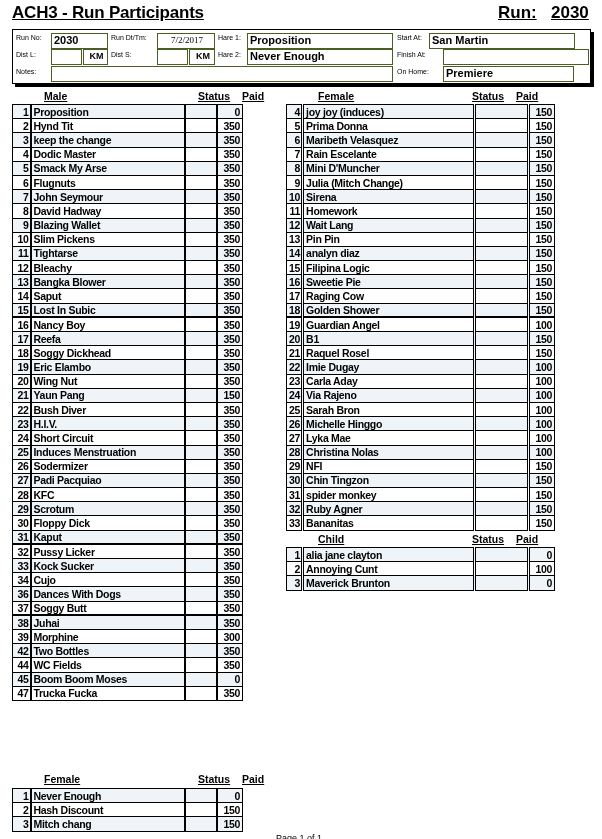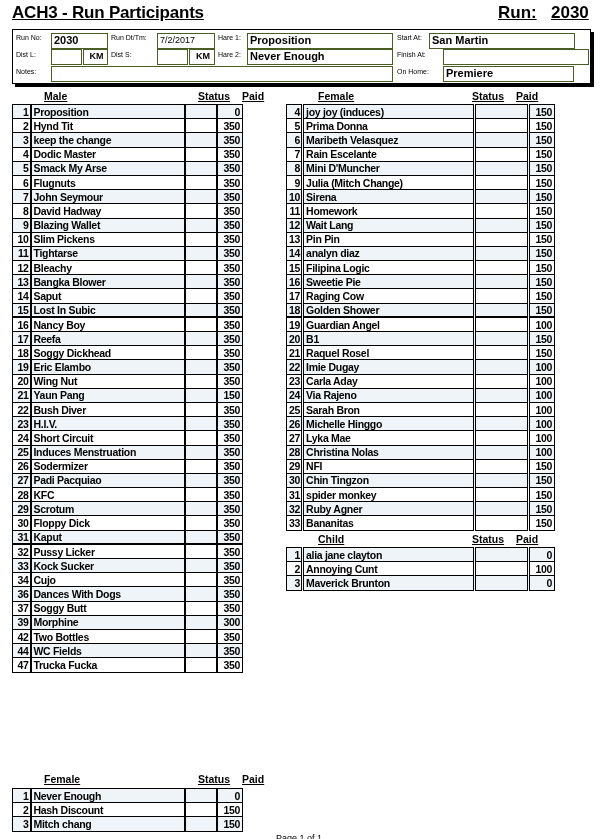--- a/index.html
+++ b/index.html
@@ -24,21 +24,21 @@
   .header-box {
     position: absolute; left: 12px; top: 29px; width: 579px; height: 55px;
     border: 1px solid #000; box-shadow: 3px 3px 0 #000; background: #fff;
   }
   .hl { position: absolute; font-size: 7px; color: #000; }
   .hf {
     position: absolute; border: 1px solid #4a5e23; background: #fff;
     font-size: 11px; font-weight: bold; padding-left: 2px; line-height: 13px;
     height: 16px;
   }
-  .hf.center { text-align: left; font-weight: normal; font-size: 9px; }
+  .hf.center { text-align: center; font-weight: normal; font-size: 9px; font-family: Liberation Serif, serif; }
   .hf.km { text-align: center; font-size: 9px; line-height: 13px; }
 
   table.list {
     position: absolute; border-collapse: collapse; font-size: 10.5px; font-weight: bold;
   }
   table.list td {
     height: 14.2px; line-height: 12px; padding: 0 2px; white-space: nowrap;
     border: 1px solid #000; letter-spacing: -0.3px;
   }
   table.list tr:nth-child(odd) td { background: #eef4f8; }
@@ -306,37 +306,49 @@
         <td class="name">Dances With Dogs</td>
         <td class="status"></td>
         <td class="paid">350</td>
       </tr>
       <tr>
         <td class="num">37</td>
         <td class="name">Soggy Butt</td>
         <td class="status"></td>
         <td class="paid">350</td>
       </tr>
+      <tr class="thick">
+        <td class="num">38</td>
+        <td class="name">Juhai</td>
+        <td class="status"></td>
+        <td class="paid">350</td>
+      </tr>
       <tr>
         <td class="num">39</td>
         <td class="name">Morphine</td>
         <td class="status"></td>
         <td class="paid">300</td>
       </tr>
       <tr>
         <td class="num">42</td>
         <td class="name">Two Bottles</td>
         <td class="status"></td>
         <td class="paid">350</td>
       </tr>
       <tr>
         <td class="num">44</td>
         <td class="name">WC Fields</td>
         <td class="status"></td>
         <td class="paid">350</td>
+      </tr>
+      <tr>
+        <td class="num">45</td>
+        <td class="name">Boom Boom Moses</td>
+        <td class="status"></td>
+        <td class="paid">0</td>
       </tr>
       <tr>
         <td class="num">47</td>
         <td class="name">Trucka Fucka</td>
         <td class="status"></td>
         <td class="paid">350</td>
       </tr>
     </tbody>
   </table>
 

